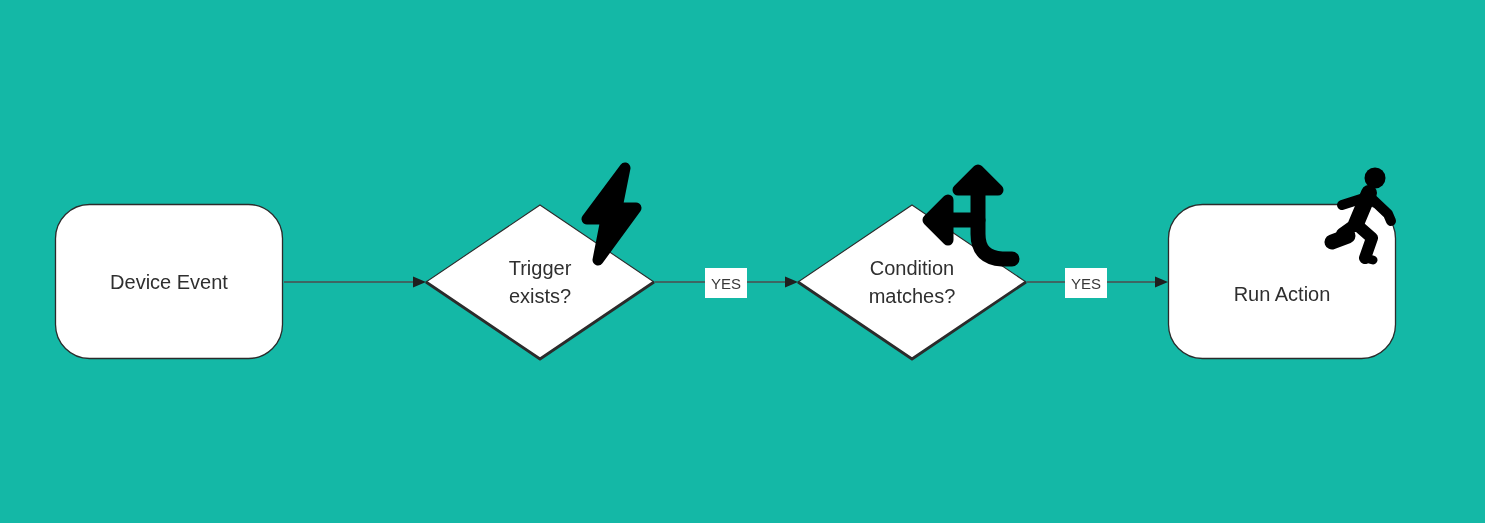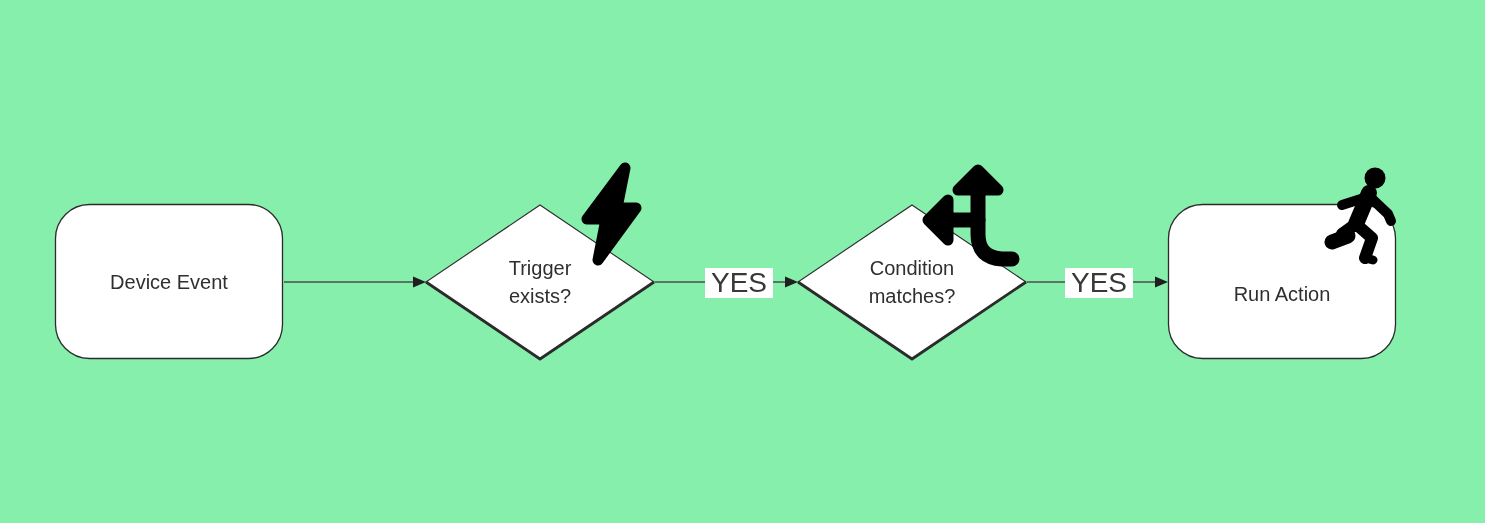--- a/index.html
+++ b/index.html
@@ -5,21 +5,21 @@
   html, body {
     margin: 0;
     padding: 0;
     background: #ffffff;
     font-family: "Liberation Sans", "DejaVu Sans", sans-serif;
   }
   .canvas {
     position: relative;
     width: 1485px;
     height: 523px;
-    background: #86efac;
+    background: #14b8a6;
     overflow: hidden;
   }
   .layer {
     position: absolute;
     left: 0;
     top: 0;
   }
   .node-label {
     position: absolute;
     display: flex;
@@ -38,21 +38,21 @@
   .node-label.wide .wrap {
     width: 200px;
   }
   .edge-label {
     position: absolute;
     display: flex;
     align-items: center;
     justify-content: center;
     background: #ffffff;
     color: #383838;
-    font-size: 28px;
+    font-size: 15px;
     padding: 0 6px;
   }
 </style>
 </head>
 <body>
 
 <div class="canvas">
 
   <svg class="layer" width="1485" height="523" viewBox="0 0 1485 523">
 

